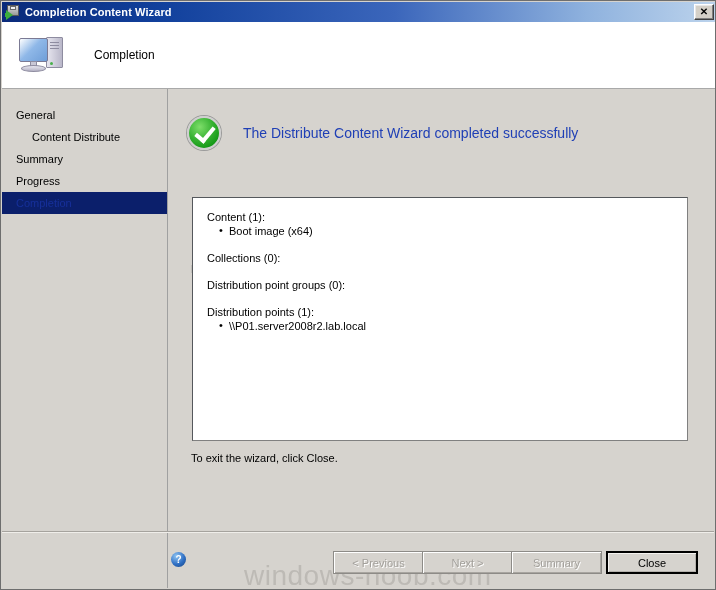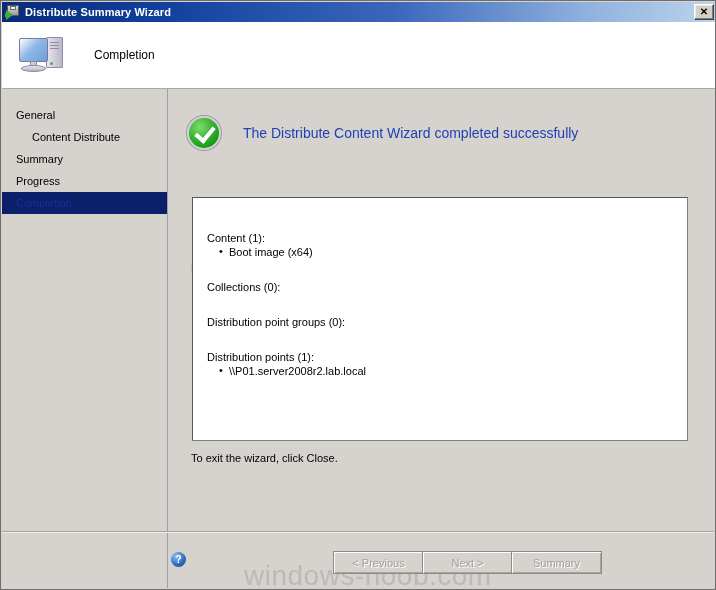--- a/index.html
+++ b/index.html
@@ -256,21 +256,20 @@
     box-sizing: border-box;
     overflow: hidden;
     padding: 12px 10px 10px 14px;
   }
   .det-group { margin-bottom: 13px; }
   .det-group:last-child { margin-bottom: 0; }
   .det-head {
     font-size: 11px;
     color: #000;
     line-height: 14px;
-    margin-top: 21px;
   }
   .det-list {
     margin: 0;
     padding-left: 22px;
     list-style: none;
   }
   .det-list li {
     font-size: 11px;
     line-height: 14px;
     position: relative;
@@ -353,21 +352,21 @@
 <body>
 
 <div class="window">
 
   <div class="titlebar">
     <span class="title-icon">
       <span class="disk"></span>
       <span class="gtail"></span>
       <span class="garrow"></span>
     </span>
-    <span class="title-text">Distribute Summary Wizard</span>
+    <span class="title-text">Completion Content Wizard</span>
     <span class="title-close">✕</span>
   </div>
 
   <div class="header">
     <span class="pc-icon">
       <span class="tower"></span>
       <span class="tdot"></span>
       <span class="mon"></span>
       <span class="neck"></span>
       <span class="base"></span>
@@ -421,14 +420,15 @@
     <div class="exit-text">To exit the wizard, click Close.</div>
   </div>
 
   <div class="footer-sep"></div>
   <div class="help-icon">?</div>
   <div class="watermark">windows-noob.com</div>
 
   <button class="btn disabled" id="btn-previous" disabled="">&lt; Previous</button>
   <button class="btn disabled" id="btn-next" disabled="">Next &gt;</button>
   <button class="btn disabled" id="btn-summary" disabled="">Summary</button>
+  <button class="btn default" id="btn-close">Close</button>
 
 </div>
 
 </body></html>

